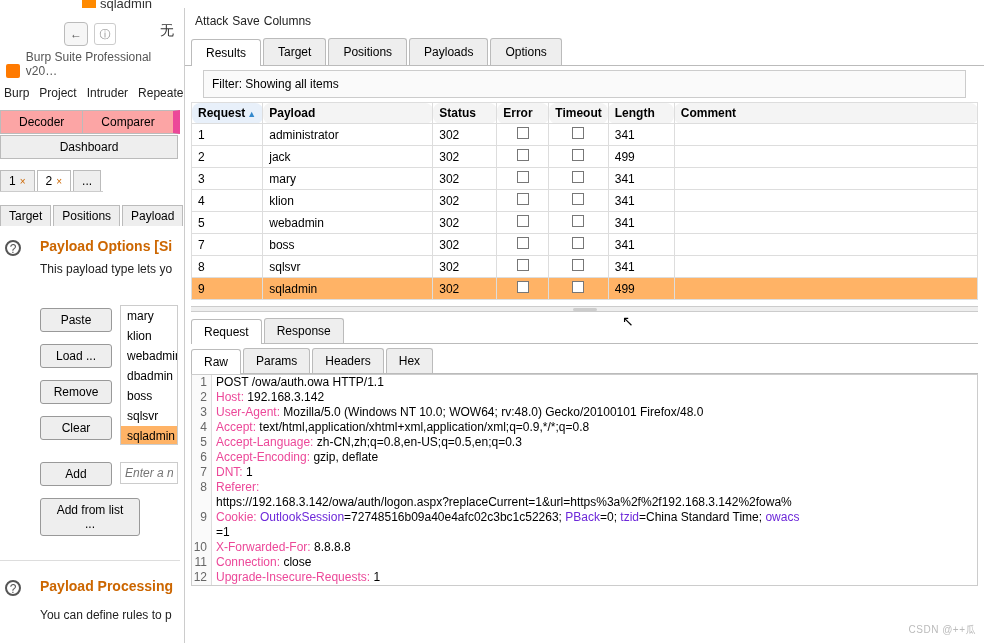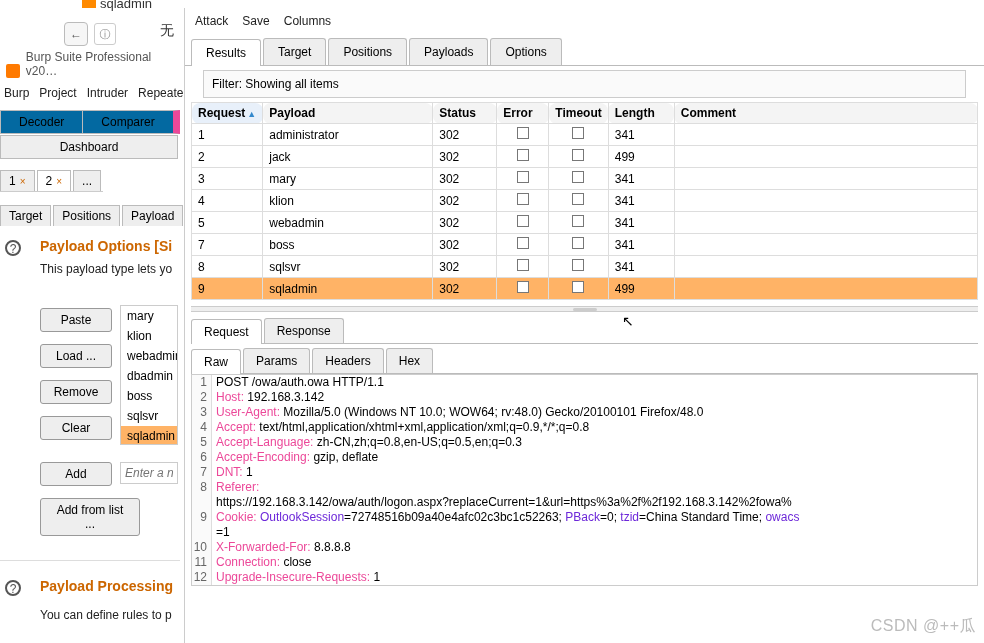--- a/index.html
+++ b/index.html
@@ -7,41 +7,41 @@
   .tbicon { position: absolute; left: 82px; top: 0; width: 14px; height: 8px; background: #ff8a00; }
   .cropped-title { position: absolute; left: 100px; top: -4px; font-size: 13px; color: #333; }
   .nav-back { position: absolute; left: 64px; top: 22px; width: 24px; height: 24px; border: 1px solid #bbb; border-radius: 4px; text-align: center; line-height: 22px; color: #555; background: #f6f6f6; }
   .url-hint { position: absolute; left: 94px; top: 23px; width: 22px; height: 22px; border: 1px solid #ccc; border-radius: 3px; background: #fff; text-align: center; line-height: 20px; font-size: 11px; color: #888; }
   .cn-text { position: absolute; left: 160px; top: 22px; font-size: 14px; color: #333; }
   .burp-title { position: absolute; left: 0; top: 56px; right: 800px; height: 22px; display: flex; align-items: flex-end; }
   .burp-icon { display: inline-block; width: 14px; height: 14px; background: #ff7a00; border-radius: 2px; margin: 0 6px; }
   .burp-title span.txt { font-size: 12px; color: #555; }
   .burp-menu { position: absolute; left: 0; top: 82px; display: flex; gap: 10px; padding: 4px 4px; color: #222; }
   .second-tabs { position: absolute; left: 0; top: 110px; display: flex; }
-  .second-tabs .stab { border: 1px solid #bbb; padding: 4px 18px; background: #0369a1; border-right: none; }
+  .second-tabs .stab { border: 1px solid #bbb; padding: 4px 18px; background: #fca5a5; border-right: none; }
   .second-tabs .stab:last-child { border-right: 7px solid #ec4899; }
   .dashboard { position: absolute; left: 0; top: 135px; width: 178px; border: 1px solid #bbb; text-align: center; padding: 4px 0; background: #eee; }
   .attack-tabs { position: absolute; left: 0; top: 170px; display: flex; border-bottom: 1px solid #ccc; }
   .small-tab { border: 1px solid #bbb; padding: 3px 8px; margin-right: 2px; background: #eee; border-bottom: none; display: flex; align-items: center; gap: 4px; }
   .small-tab.active { background: #fff; }
   .close-x { color: #cc6600; font-size: 10px; }
   .inner-tabs { position: absolute; left: 0; top: 205px; display: flex; }
   .inner-tabs .itab { border: 1px solid #bbb; padding: 3px 8px; margin-right: 2px; background: #eee; border-bottom: none; }
   .section-title { position: absolute; left: 40px; font-weight: bold; color: #cc6600; font-size: 14px; }
   .help-circle { display: inline-block; width: 16px; height: 16px; border: 2px solid #555; border-radius: 50%; text-align: center; line-height: 14px; font-size: 12px; color: #555; position: absolute; left: 5px; }
   .body-text { position: absolute; left: 40px; font-size: 12px; color: #222; }
   .btn { border: 1px solid #999; background: #eee; padding: 4px 10px; border-radius: 3px; position: absolute; width: 72px; text-align: center; }
   .pl-list { position: absolute; left: 120px; top: 305px; width: 58px; height: 140px; border: 1px solid #ccc; overflow: hidden; }
   .pl-list div { padding: 3px 6px; }
   .pl-list .sel { background: #ffb366; }
   .pl-input { position: absolute; left: 120px; top: 462px; width: 58px; height: 22px; border: 1px solid #ccc; padding: 2px 4px; color: #888; font-style: italic; }
 
   
   .right-panel { position: absolute; left: 184px; top: 8px; right: 0; bottom: 0; border-left: 1px solid #ccc; background: #fff; }
-  .rp-menu { display: flex; gap: 14px; padding: 6px 10px; color: #222; }
+  .rp-menu { display: flex; gap: 4px; padding: 6px 10px; color: #222; }
   .rp-tabs { display: flex; border-bottom: 1px solid #bbb; margin-top: 4px; padding-left: 6px; }
   .rp-tab { border: 1px solid #bbb; padding: 6px 14px; margin-right: 2px; background: #eee; border-bottom: none; border-radius: 3px 3px 0 0; }
   .rp-tab.active { background: #fff; position: relative; top: 1px; }
   .filter-bar { border: 1px solid #ccc; margin: 4px 18px; padding: 6px 8px; background: #fafafa; }
   .results-table { border-collapse: collapse; width: calc(100% - 12px); margin: 0 6px; }
   .results-table th, .results-table td { border: 1px solid #ddd; text-align: left; padding: 3px 6px; font-size: 12px; white-space: nowrap; }
   .results-table th { background: #f4f4f4; position: relative; border-radius: 8px; }
   .sort-arrow { color: #3388cc; font-size: 9px; margin-left: 2px; }
   .results-table tr.selected td { background: #ffb366; }
   .cb { display: inline-block; width: 12px; height: 12px; border: 1px solid #777; background: #fff; }
@@ -50,21 +50,21 @@
   .resizer::after { content: ""; position: absolute; left: 50%; top: 1px; width: 24px; height: 3px; background: #ccc; border-radius: 2px; transform: translateX(-50%); }
   .req-tabs, .raw-tabs { display: flex; padding-left: 6px; margin-top: 4px; }
   .req-tabs .rt, .raw-tabs .rt { border: 1px solid #bbb; padding: 5px 12px; margin-right: 2px; background: #eee; border-bottom: none; border-radius: 3px 3px 0 0; }
   .req-tabs .rt.active, .raw-tabs .rt.active { background: #fff; position: relative; top: 1px; }
   .raw-box { border: 1px solid #ccc; margin: 0 6px 6px 6px; font-family: "Courier New", monospace; font-size: 12px; line-height: 15px; overflow: hidden; }
   .raw-line { display: flex; border-bottom: 0; }
   .ln { width: 20px; text-align: right; padding-right: 4px; color: #666; border-right: 1px solid #ddd; background: #fafafa; flex-shrink: 0; }
   .lc { padding-left: 4px; white-space: pre; overflow: hidden; }
   .hk { color: #ec4899; }
   .ck { color: #6d28d9; }
-  .watermark { position: absolute; right: 8px; bottom: 6px; color: #bbb; font-size: 16px; font-family: Arial, sans-serif; letter-spacing: 0.5px; }
+  .watermark { position: absolute; right: 8px; bottom: 6px; color: #bbb; font-size: 10px; font-family: Arial, sans-serif; letter-spacing: 0.5px; }
   th.sorted { background: #e8f0fa; }
 </style>
 </head>
 <body>
 
 <div class="tbicon"></div>
 <div class="cropped-title">sqladmin</div>
 <div class="nav-back">←</div>
 <div class="url-hint">ⓘ</div>
 <div class="cn-text">无</div>

